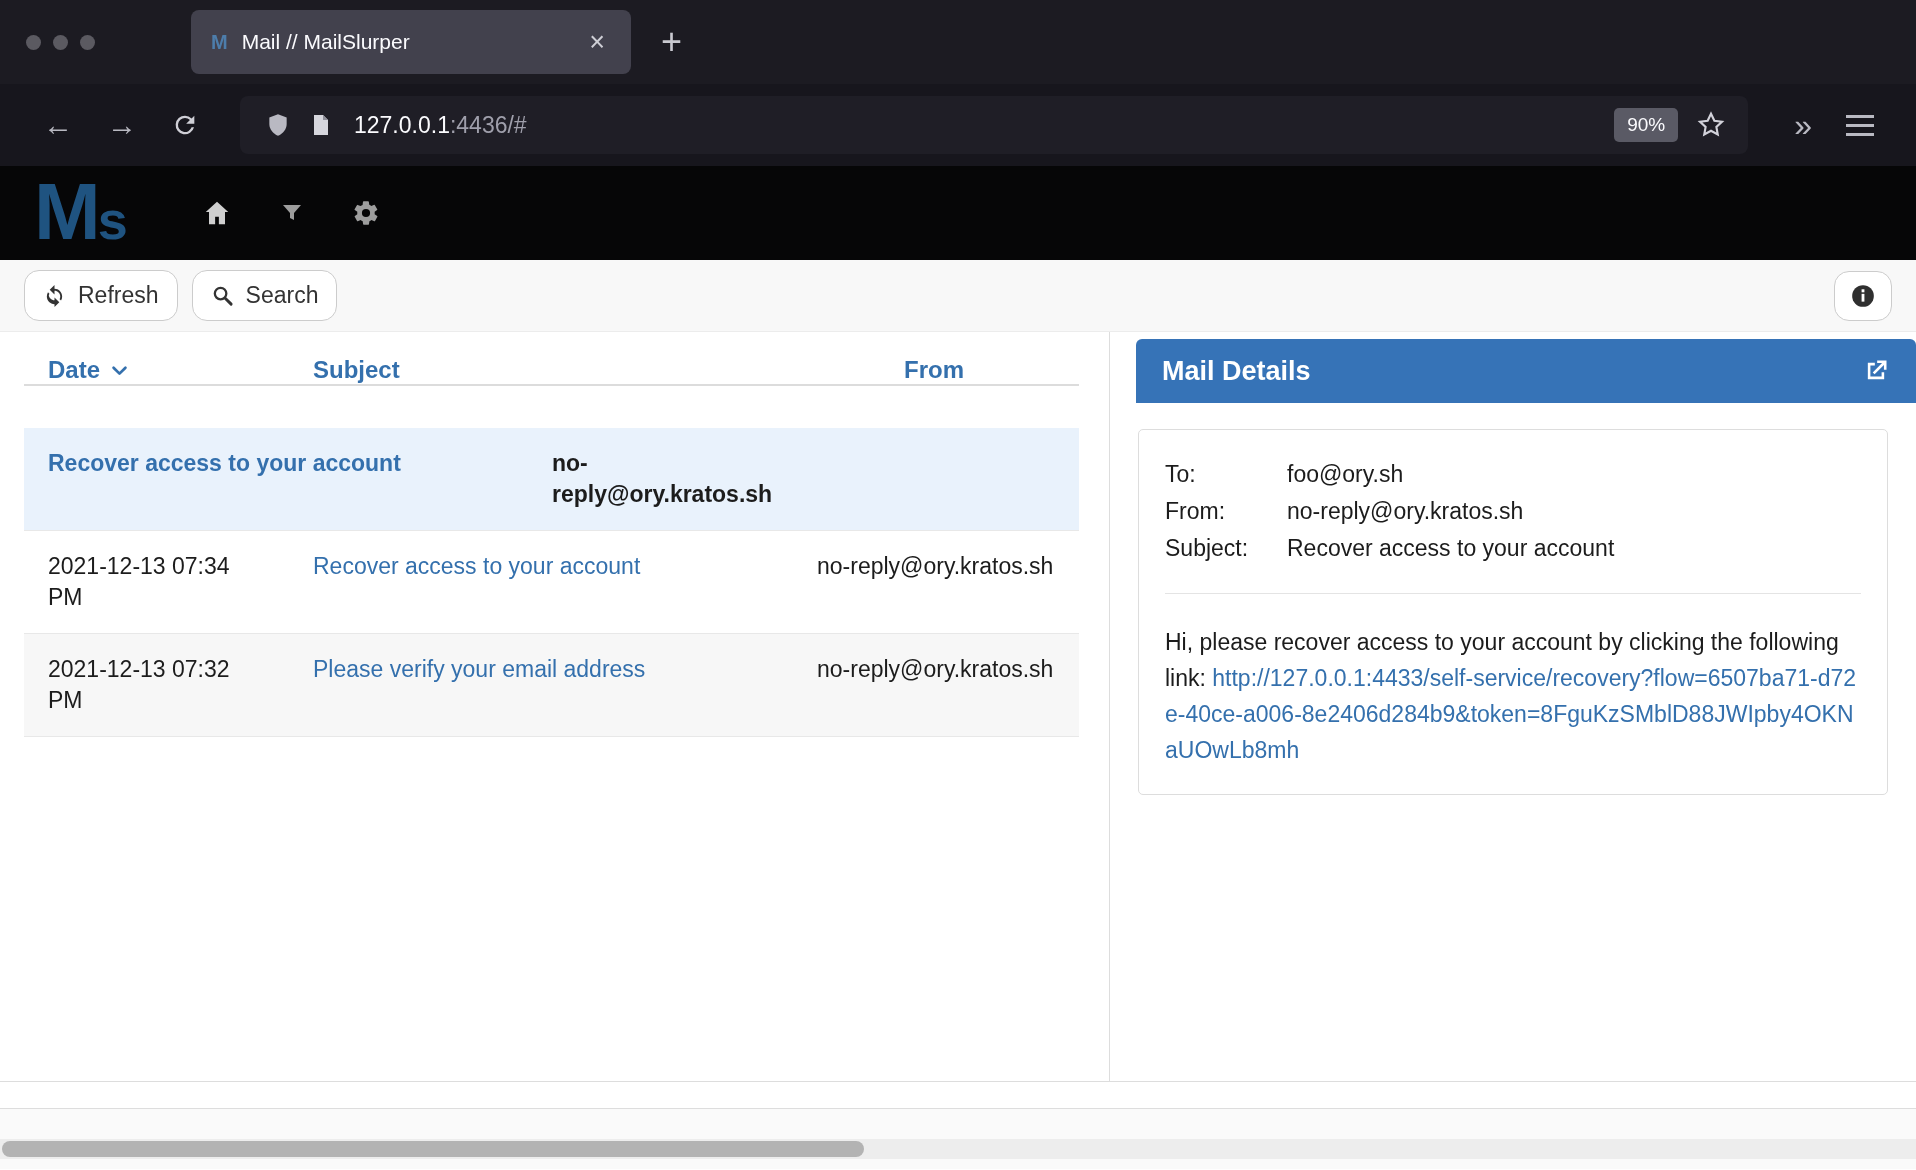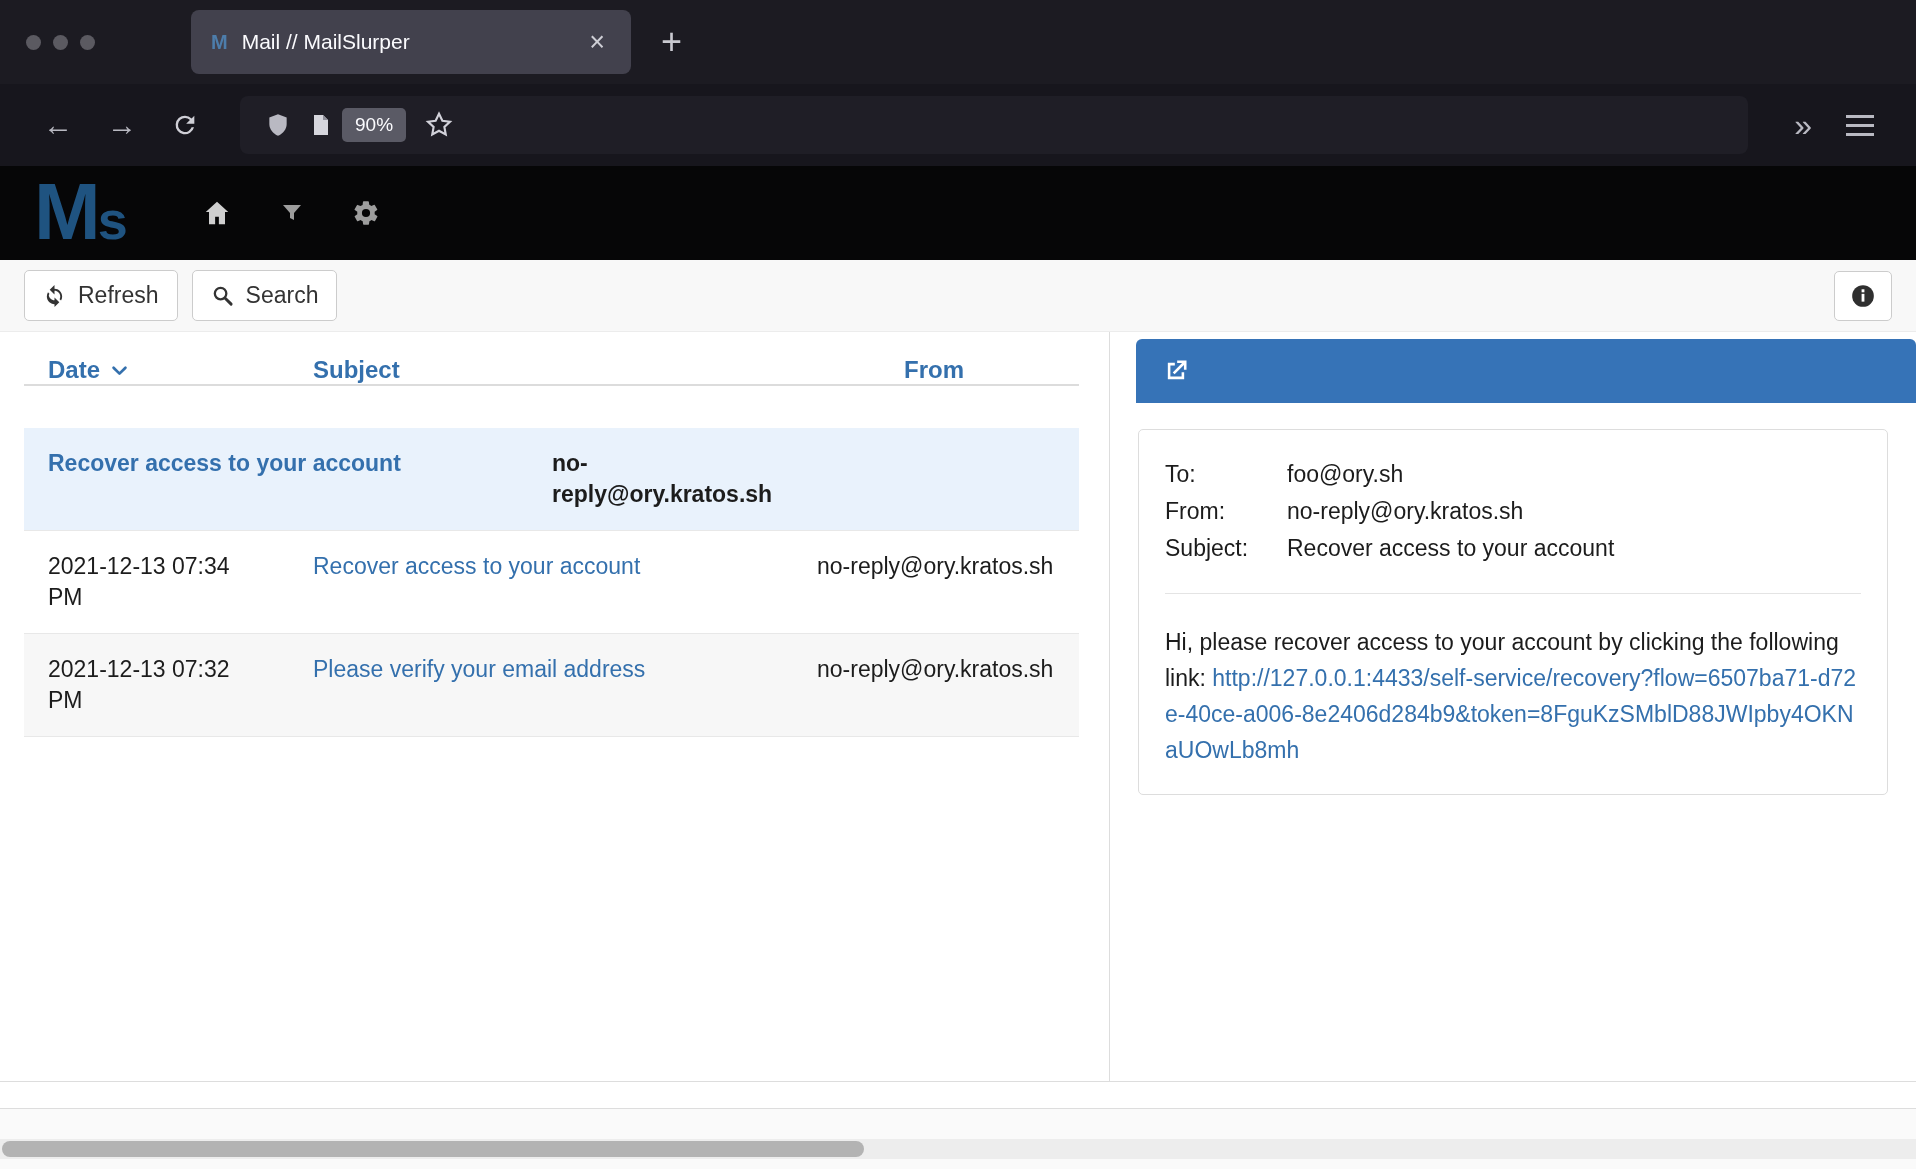--- a/index.html
+++ b/index.html
@@ -43,21 +43,21 @@
   .logo { margin-left:34px; display:flex; align-items:baseline; cursor:default; }
   .logo-m { color:#1f5380; font-size:80px; font-weight:bold; line-height:0.9; letter-spacing:-5px; }
   .logo-s { color:#1f5380; font-size:54px; font-weight:bold; margin-left:2px; }
   .ms-icons { display:flex; align-items:center; gap:48px; margin-left:74px; }
   .ms-icons > span { display:flex; }
 
   
   .toolbar { height:72px; background:#f8f8f8; border-bottom:1px solid #ececec;
              display:flex; align-items:center; padding:0 24px; }
   .btn { display:inline-flex; align-items:center; gap:12px; background:#fff; border:1px solid #ccc;
-         border-radius:5px; padding:11px 18px; font-size:23px; color:#333; margin-right:14px; }
+         border-radius:15px; padding:11px 18px; font-size:23px; color:#333; margin-right:14px; }
   .btn-info { margin-left:auto; margin-right:0; padding:11px 15px; }
 
   
   .content { display:flex; height:750px; border-bottom:1px solid #ddd; background:#fff; }
   .left-pane { width:1110px; border-right:1px solid #ddd; }
   .mail-table { margin-left:24px; width:1055px; font-size:23px; }
   .t-head { display:flex; color:#3470ad; font-weight:bold; font-size:24px;
             padding:24px 0 0; border-bottom:2px solid #dcdcdc; align-items:center; }
   .c-date { width:265px; padding-left:24px; padding-right:36px; }
   .c-subject { width:500px; padding-left:24px; padding-right:20px; }
@@ -124,20 +124,21 @@
       <svg width="26" height="26" viewBox="0 0 24 24">
           <path d="M12 2l8 3v6c0 5-3.4 8.6-8 11-4.6-2.4-8-6-8-11V5z" fill="#b9b9c2"></path>
         </svg>
     </span>
     <span class="url-ico">
       <svg width="24" height="26" viewBox="0 0 24 24">
           <path d="M5 2h9l5 5v15H5z" fill="#d6d6dd"></path>
           <path d="M14 2l5 5h-5z" fill="#8f8f99"></path>
         </svg>
     </span>
+    <span class="url-text"><span class="url-host">127.0.0.1</span><span class="url-rest">:4436/#</span></span>
     <span class="zoom-badge">90%</span>
     <span class="star-wrap">
       <svg width="30" height="30" viewBox="0 0 24 24">
           <path d="M12 3l2.7 5.6 6.1.8-4.5 4.2 1.1 6-5.4-3-5.4 3 1.1-6L3.2 9.4l6.1-.8z" fill="none" stroke="#d2d2da" stroke-width="1.7"></path>
         </svg>
     </span>
   </div>
   <span class="overflow">»</span>
   <span class="hamburger"></span>
 </div>
@@ -228,20 +229,21 @@
       <div class="row striped">
         <div class="c-date">2021-12-13 07:32 PM</div>
         <div class="c-subject"><span class="subject-link">Please verify your email address</span></div>
         <div class="c-from">no-reply@ory.kratos.sh</div>
       </div>
     </div>
   </div>
 
   <div class="right-pane">
     <div class="details-header">
+      <span class="details-title">Mail Details</span>
       <span style="display:flex;">
         <svg width="28" height="28" viewBox="0 0 24 24">
             <path d="M5 5h6v2.2H7.2v9.6h9.6V13H19v6H5z" fill="#fff"></path>
             <path d="M13 3h8v8h-2.2V6.8l-8 8-1.6-1.6 8-8H13z" fill="#fff"></path>
           </svg>
       </span>
     </div>
 
     <div class="details-card">
       <div class="field">

